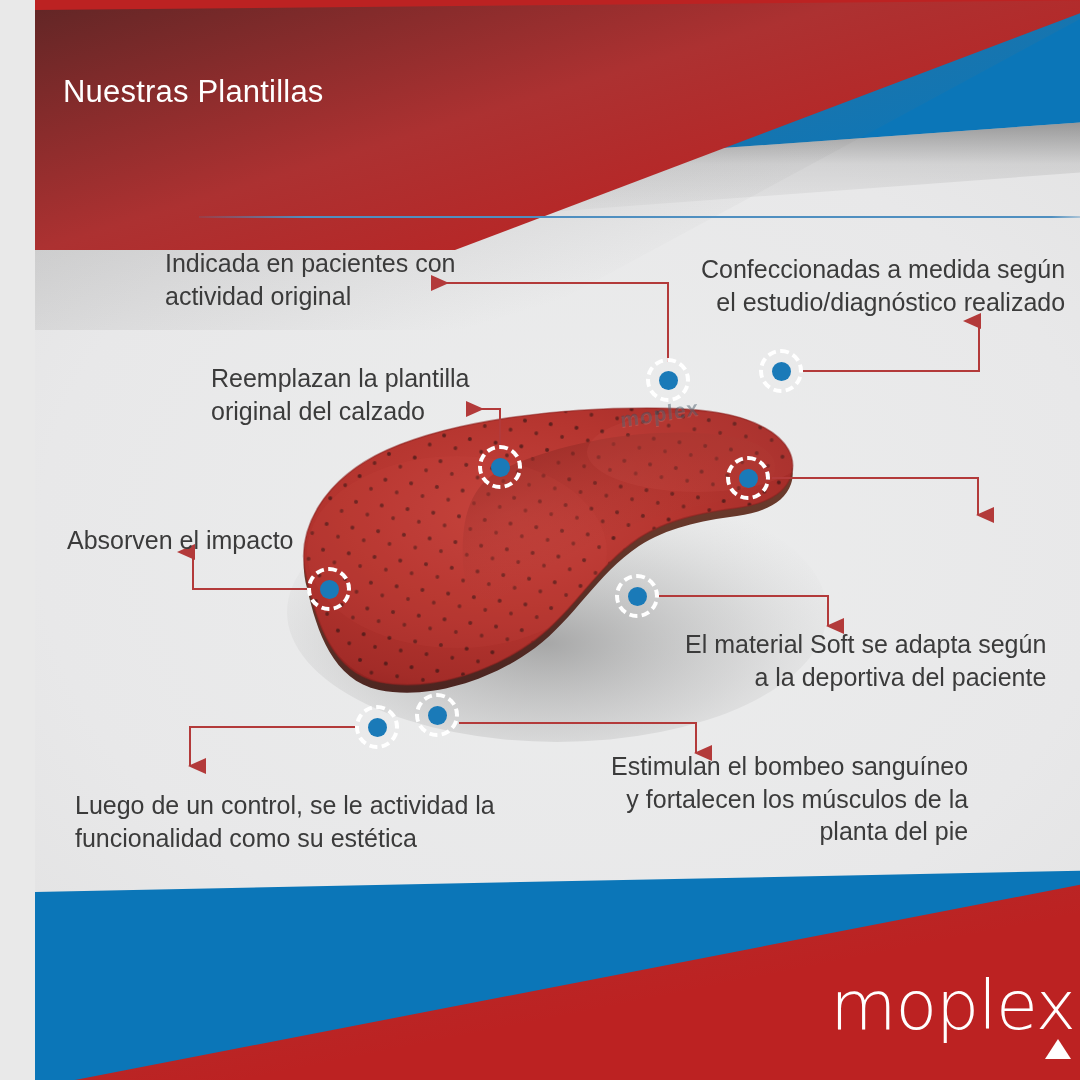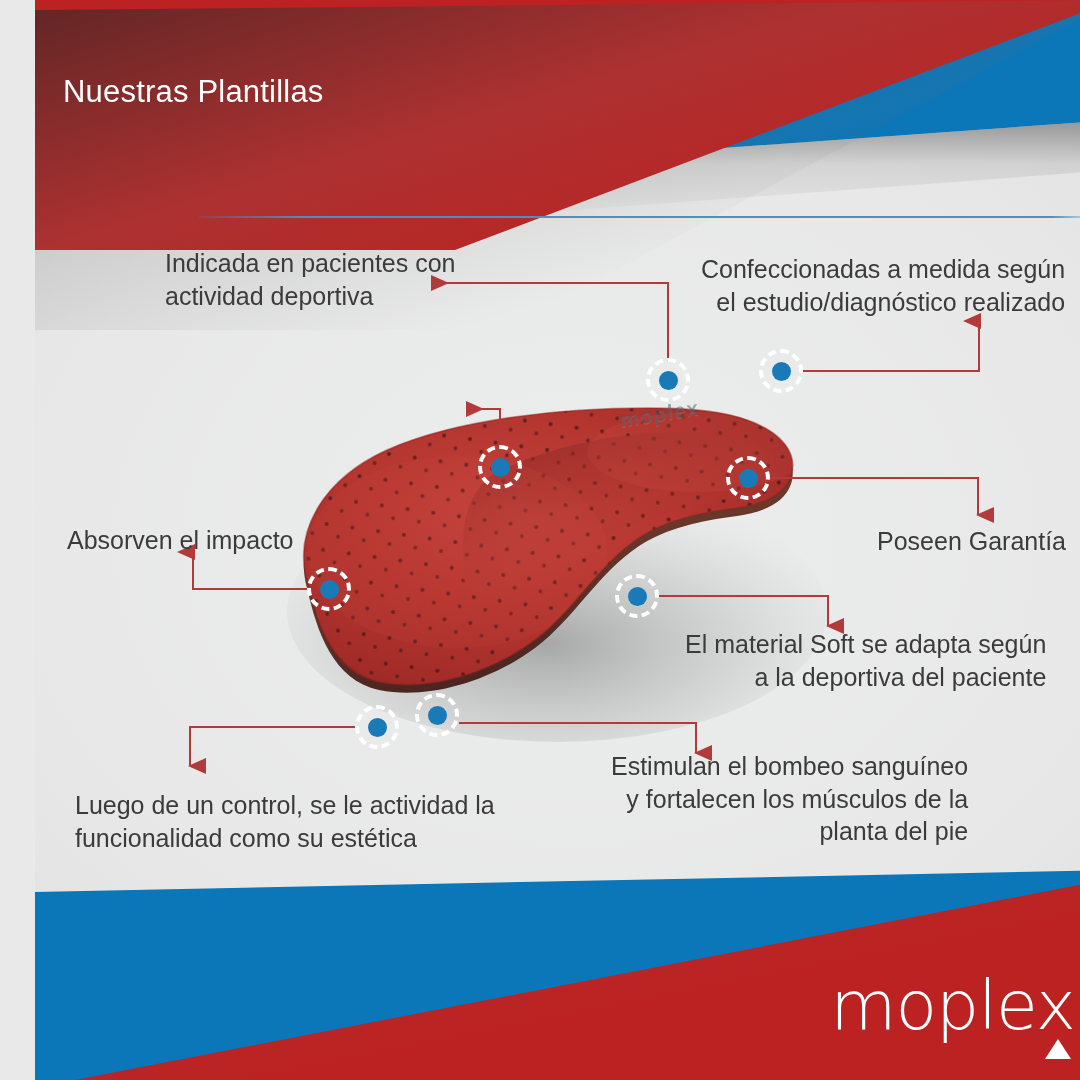--- a/index.html
+++ b/index.html
@@ -303,29 +303,30 @@
   <div class="marker" style="left:402px; top:715px;">
     <div class="ring"></div>
     <div class="dot"></div>
   </div>
   <div class="marker" style="left:342px; top:727px;">
     <div class="ring"></div>
     <div class="dot"></div>
   </div>
 
   <div class="callout ca-left" style="left:130px; top:247px;">Indicada en pacientes con
-actividad deportiva</div>
+actividad original</div>
 
   <div class="callout ca-right" style="left:666px; top:253px;">Confeccionadas a medida según
 el estudio/diagnóstico realizado</div>
 
+  <div class="callout ca-left" style="left:176px; top:362px;">Reemplazan la plantilla
+original del calzado</div>
 
   <div class="callout ca-left" style="left:32px; top:524px;">Absorven el impacto</div>
 
-  <div class="callout ca-right" style="left:842px; top:525px;">Poseen Garantía</div>
 
   <div class="callout ca-right" style="left:650px; top:628px;">El material Soft se adapta según
 a la deportiva del paciente</div>
 
   <div class="callout ca-right" style="left:576px; top:750px;">Estimulan el bombeo sanguíneo
 y fortalecen los músculos de la
 planta del pie</div>
 
   <div class="callout ca-left" style="left:40px; top:789px;">Luego de un control, se le actividad la
 funcionalidad como su estética</div>

